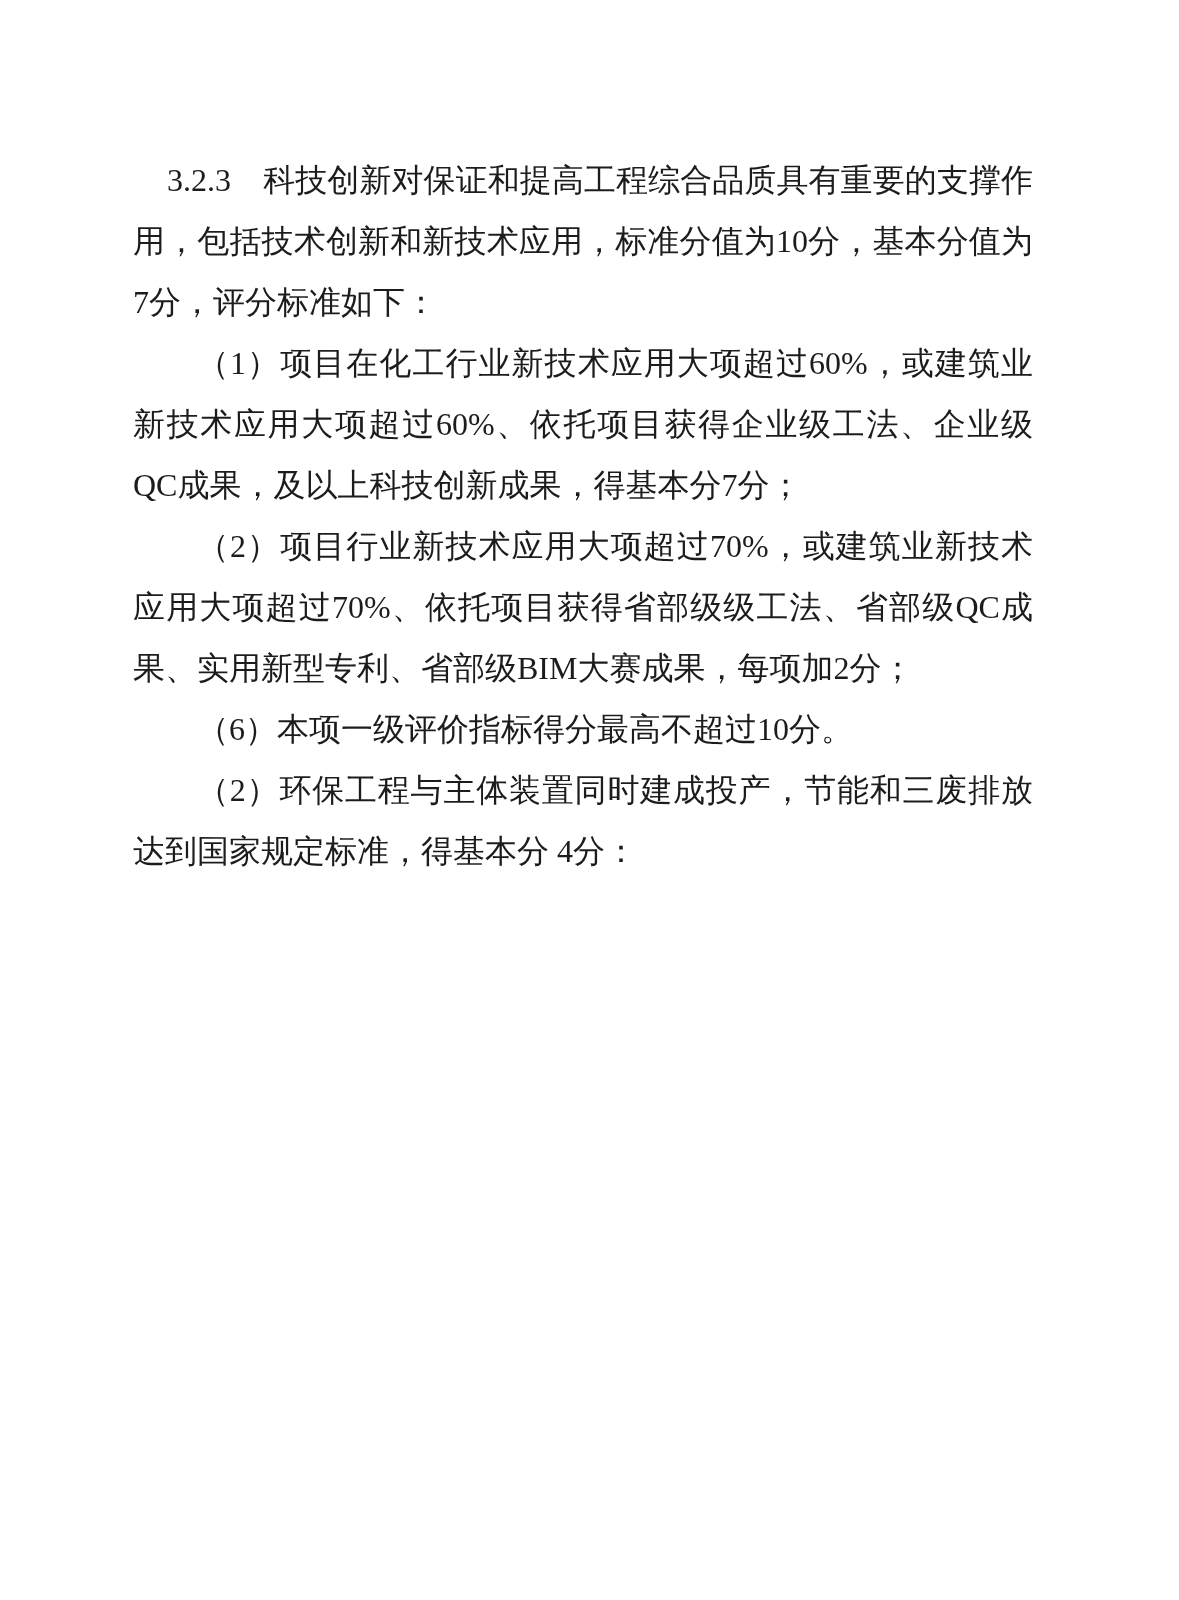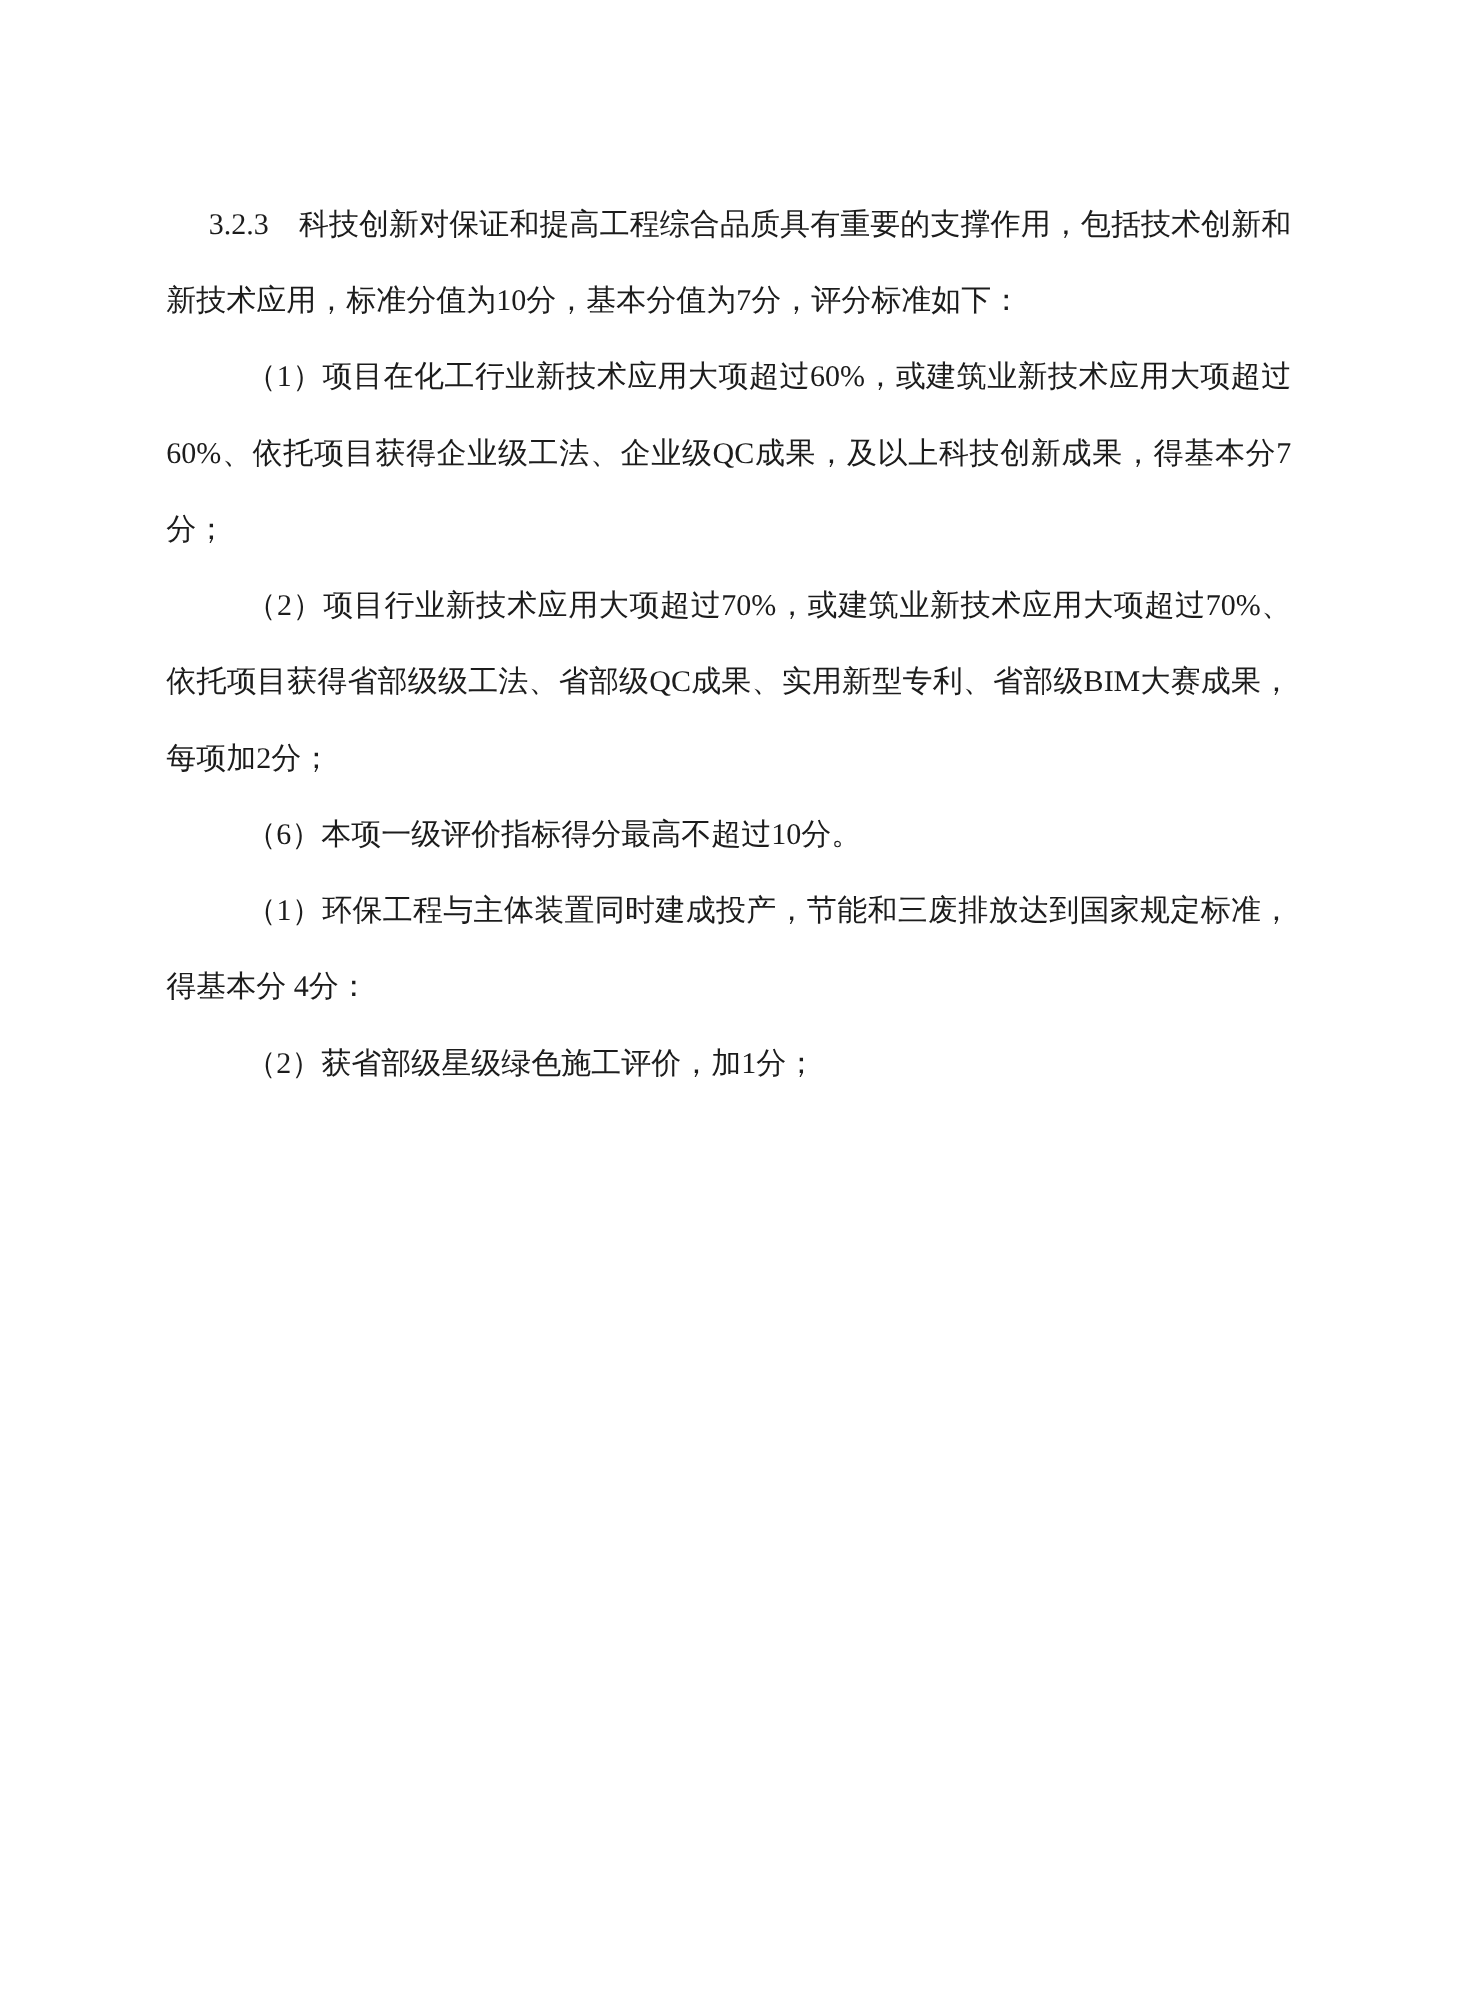--- a/index.html
+++ b/index.html
@@ -20,21 +20,21 @@
     width: 1179px;
     height: 1600px;
     background: var(--page-bg, #ffffff);
     box-sizing: border-box;
     padding: 150px 146px 0 133px;
   }
   .para {
     margin: 0;
     padding: 0;
     font-family: "Liberation Serif", "DejaVu Serif", serif;
-    font-size: 24px;
+    font-size: 32px;
     line-height: 61px;
     color: var(--text-color, #1c1c1c);
     text-align: justify;
     text-justify: inter-character;
     word-break: normal;
     overflow-wrap: break-word;
   }
   
   .para.section {
     text-indent: 34px;
@@ -45,15 +45,14 @@
   }
 </style>
 </head>
 <body>
 
 <div class="doc-page">
   <p class="para section">3.2.3　科技创新对保证和提高工程综合品质具有重要的支撑作用，包括技术创新和新技术应用，标准分值为10分，基本分值为7分，评分标准如下：</p>
   <p class="para item">（1）项目在化工行业新技术应用大项超过60%，或建筑业新技术应用大项超过60%、依托项目获得企业级工法、企业级QC成果，及以上科技创新成果，得基本分7分；</p>
   <p class="para item">（2）项目行业新技术应用大项超过70%，或建筑业新技术应用大项超过70%、依托项目获得省部级级工法、省部级QC成果、实用新型专利、省部级BIM大赛成果，每项加2分；</p>
   <p class="para item">（6）本项一级评价指标得分最高不超过10分。</p>
-  <p class="para item">（1）环保工程与主体装置同时建成投产，节能和三废排放达到国家规定标准，得基本分 4分：</p>
-  <p class="para item">（2）获省部级星级绿色施工评价，加1分；</p>
+  <p class="para item">（2）环保工程与主体装置同时建成投产，节能和三废排放达到国家规定标准，得基本分 4分：</p>
 </div>
 
 </body></html>

